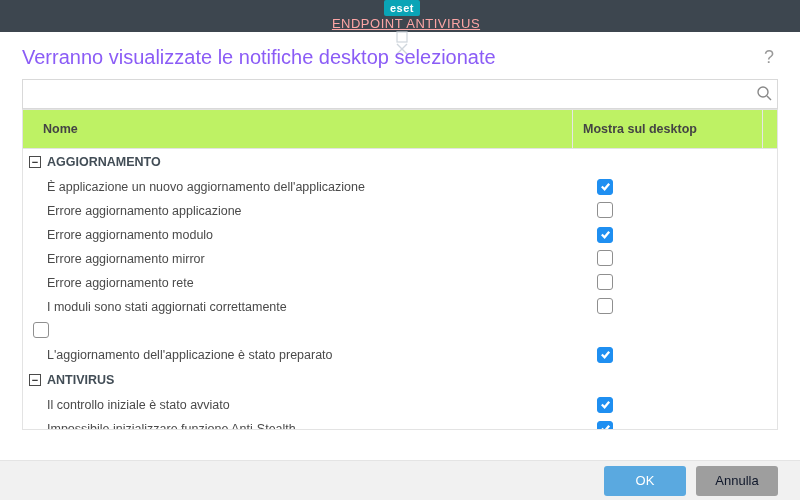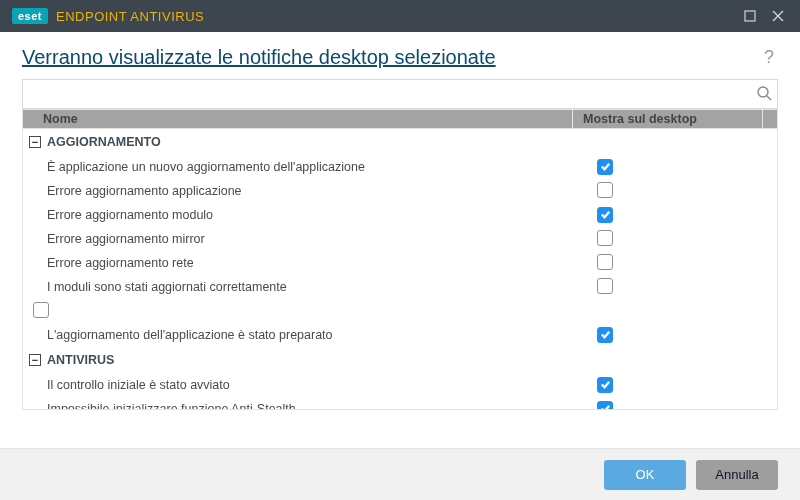--- a/index.html
+++ b/index.html
@@ -1,56 +1,56 @@
 <!DOCTYPE html>
 <html><head>
 <meta charset="utf-8">
 <style>
   * { box-sizing: border-box; margin: 0; padding: 0; }
   body { font-family: "Segoe UI", Arial, sans-serif; font-size: 13px; color: #333; background: #fff; width: 800px; height: 500px; overflow: hidden; }
   
-  .titlebar { background: #3d464f; height: 32px; display: flex; align-items: center; padding: 0 8px 0 12px; color: #cfd6dc; }
+  .titlebar { background: #3d464f; height: 32px; display: flex; align-items: center; padding: 0 8px 0 12px; color: #cfd6dc; flex-direction: column; }
   .titlebar .logo { background: #0aa4b6; color: #fff; font-weight: bold; font-size: 11px; padding: 2px 6px; border-radius: 2px; letter-spacing: 0.5px; }
-  .titlebar .appname { margin-left: 8px; font-size: 13px; letter-spacing: 0.5px; color: #eab308; font-weight: 300; }
+  .titlebar .appname { margin-left: 8px; font-size: 13px; letter-spacing: 0.5px; color: #fca5a5; font-weight: 300; text-decoration: underline; }
   .titlebar .spacer { flex: 1; }
   .titlebar .winbtn { width: 28px; height: 28px; display: flex; align-items: center; justify-content: center; color: #cfd6dc; cursor: pointer; }
   .titlebar .winbtn svg { width: 12px; height: 12px; }
 
   .header { padding: 14px 22px 10px 22px; display: flex; align-items: center; }
-  .header h1 { font-size: 20px; font-weight: 400; color: #0c4a6e; flex: 1; text-decoration: underline; }
+  .header h1 { font-size: 20px; font-weight: 400; color: #8b5cf6; flex: 1; }
   .help { color: #999; font-size: 18px; cursor: pointer; padding: 0 4px; }
 
   .content { padding: 0 22px; }
   .searchrow { position: relative; }
   .searchrow input { width: 100%; height: 30px; border: 1px solid #d9d9d9; padding: 0 30px 0 8px; font-size: 13px; outline: none; }
   .searchrow .sicon { position: absolute; right: 6px; top: 6px; color: #888; }
   .searchrow .sicon svg { width: 16px; height: 16px; }
 
   .table { border: 1px solid #e3e3e3; border-top: none; }
-  .thead { display: flex; background: #a3a3a3; border-bottom: 1px solid #e3e3e3; border-top: 1px solid #e3e3e3; height: 20px; align-items: center; font-weight: 600; color: #444; font-size: 12.5px; text-align: center; }
+  .thead { display: flex; background: #bef264; border-bottom: 1px solid #e3e3e3; border-top: 1px solid #e3e3e3; height: 40px; align-items: center; font-weight: 600; color: #444; font-size: 12.5px; text-align: center; }
   .thead .c1 { flex: 1; padding-left: 20px; border-right: 1px solid #e6e6e6; height: 100%; display:flex; align-items:center; }
   .thead .c2 { width: 190px; padding-left: 10px; border-right: 1px solid #e6e6e6; height:100%; display:flex; align-items:center; }
   .thead .c3 { width: 14px; background: #f0f0f0; }
 
   .tbody { height: 280px; overflow-y: auto; position: relative; }
   .tbody::-webkit-scrollbar { width: 12px; }
   .tbody::-webkit-scrollbar-track { background: #f4f4f4; }
   .tbody::-webkit-scrollbar-thumb { background: #c8c8c8; }
 
   .grouprow { display: flex; align-items: center; height: 26px; padding-left: 6px; font-weight: 700; color: #424d56; font-size: 12.5px; }
   .grouprow .tgl { width: 12px; height: 12px; border: 1px solid #4a4a4a; display: flex; align-items:center; justify-content:center; margin-right: 6px; font-size:11px; line-height:1; cursor:pointer; background:#fff; color:#333; }
   .row { display: flex; align-items: center; height: 24px; }
   .row .c1 { flex: 1; padding-left: 24px; color: #4a4a4a; font-size: 12.5px; white-space: nowrap; overflow: hidden; text-overflow: ellipsis; }
   .row .c2 { width: 190px; padding-left: 10px; }
   
   .cb { width: 16px; height: 16px; border: 1.5px solid #8f8f8f; border-radius: 3px; display: inline-flex; align-items: center; justify-content: center; cursor: pointer; background:#fff; }
   .cb.checked { background: #1f8ff1; border-color: #1f8ff1; }
   .cb.checked svg { width: 11px; height: 11px; stroke: #fff; stroke-width: 2.5; fill: none; }
 
-  .footer { position: absolute; bottom: 0; left: 0; right: 0; background: #f1f1f1; height: 52px; display: flex; align-items: center; justify-content: flex-end; padding: 0 22px; gap: 10px; border-top: 1px solid #e4e4e4; }
+  .footer { position: absolute; bottom: 0; left: 0; right: 0; background: #f1f1f1; height: 40px; display: flex; align-items: center; justify-content: flex-end; padding: 0 22px; gap: 10px; border-top: 1px solid #e4e4e4; }
   .btn { min-width: 82px; height: 30px; border-radius: 3px; font-size: 13px; display:flex; align-items:center; justify-content:center; cursor:pointer; padding: 0 16px; }
   .btn.primary { background: #5aa9e0; color: #fff; }
   .btn.secondary { background: #9e9e9e; color: #0f172a; }
 </style>
 </head>
 <body>
 
 <div class="titlebar">
   <span class="logo">eset</span>
   <span class="appname">ENDPOINT ANTIVIRUS</span>

